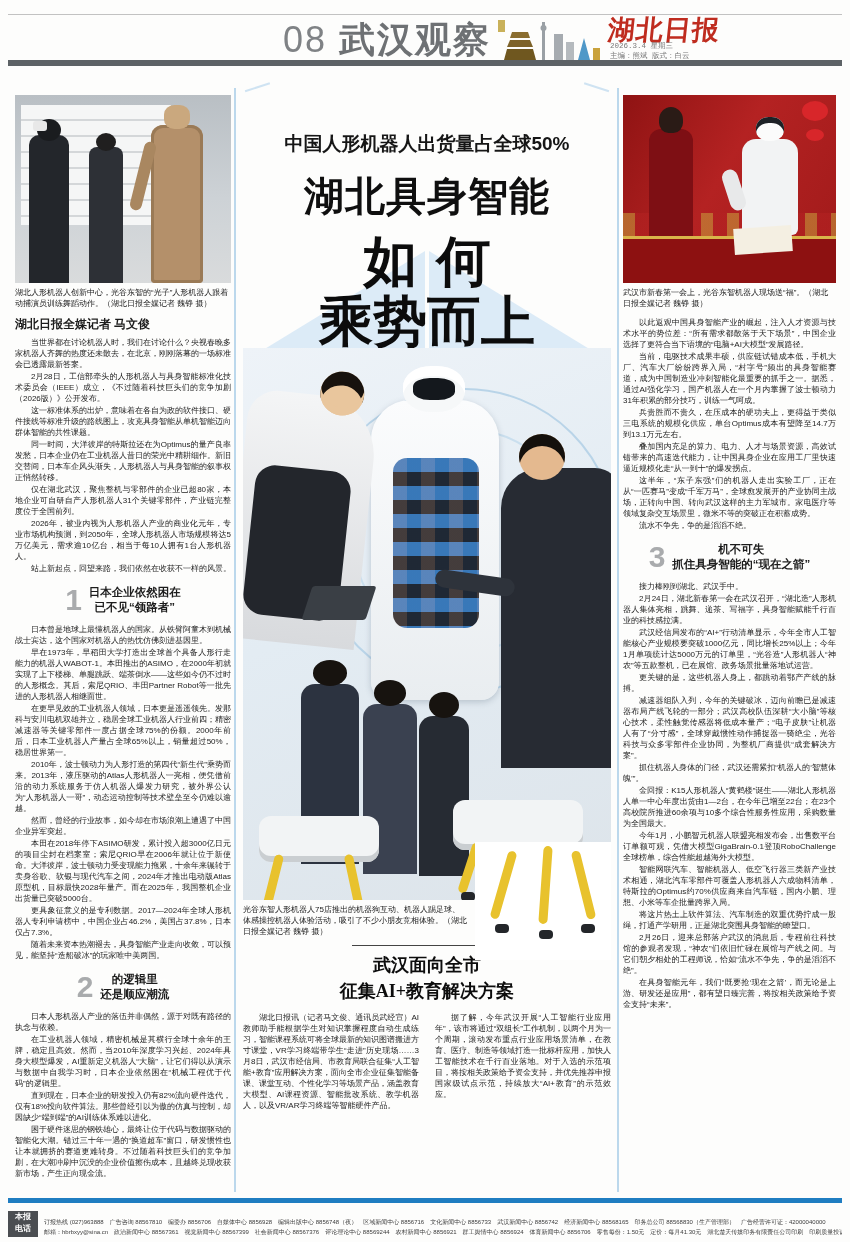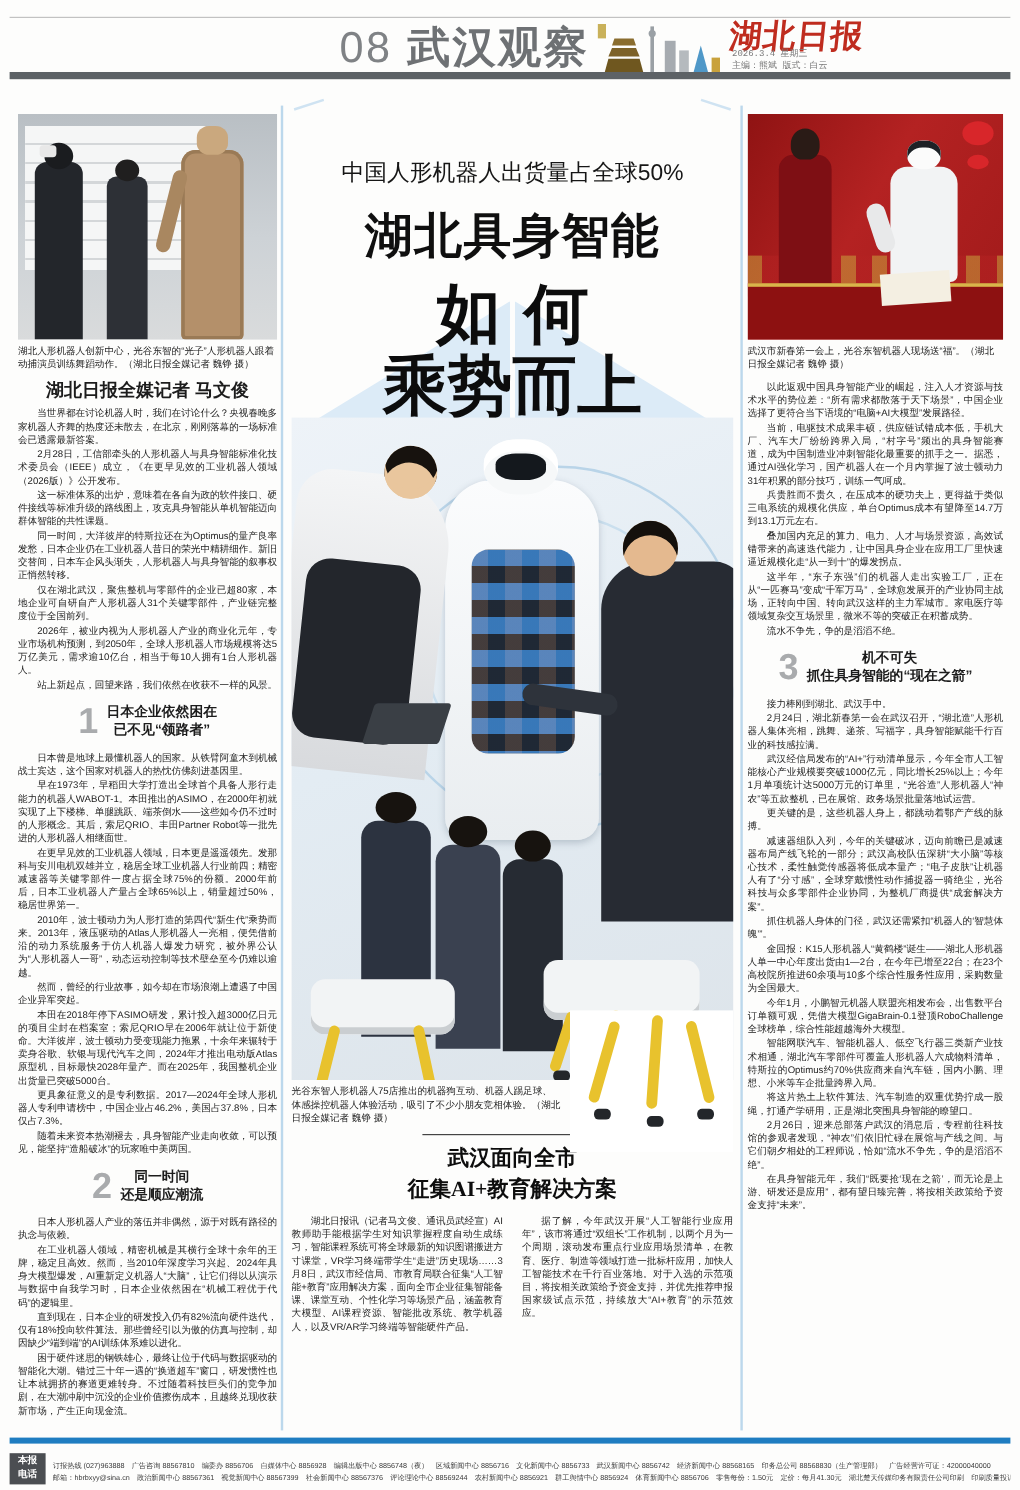--- a/index.html
+++ b/index.html
@@ -14,31 +14,31 @@
   .skyline{left:498px;top:20px;}
   .masthead{left:608px;top:12px;color:#bf2c1f;font-family:"Liberation Serif","DejaVu Serif",serif;
             font-weight:bold;font-size:27px;transform:skewX(-6deg);letter-spacing:1px;}
   .hdr-meta{left:610px;top:42px;font-size:7.5px;line-height:9.5px;color:#7a7a7a;font-family:Liberation Mono, monospace;}
   
   .vrule{top:88px;height:1104px;width:2px;background:#bcd8ec;}
   .corner{width:26px;height:10px;border-top:2px solid #cfe3f2;}
   
   .col{overflow:hidden;}
   .caption{font-size:8px;line-height:11px;color:#222;margin-top:4px;}
-  .byline{font-size:15px;font-weight:bold;text-align:center;margin:7px 0 4px 0;}
+  .byline{font-size:12px;font-weight:bold;text-align:left;margin:7px 0 4px 0;font-family:Liberation Serif, serif;}
   .body-txt p{font-size:8px;line-height:11px;text-align:justify;text-indent:2em;margin:0 0 1px 0;}
   .sec-head{display:flex;align-items:center;justify-content:center;gap:7px;margin:9px 0 7px 0;}
   .sec-num{font-size:30px;font-weight:bold;color:#a9abad;font-family:"Liberation Sans",sans-serif;}
   .sec-title{font-size:11.5px;font-weight:bold;line-height:15px;text-align:center;}
   
   .head-block{left:243px;top:95px;width:368px;height:252px;text-align:center;}
   .head-block .deco-l,.head-block .deco-r{position:absolute;bottom:-14px;width:180px;height:110px;background:#dcebf7;}
   .deco-l{left:2px;clip-path:polygon(100% 0,100% 100%,0 100%);}
   .deco-r{right:2px;clip-path:polygon(0 0,100% 100%,0 100%);}
-  .kicker{font-size:19px;font-weight:normal;color:#161616;margin-top:36px;position:relative;}
+  .kicker{font-size:19px;font-weight:bold;color:#161616;margin-top:36px;position:relative;}
   .h-line1{font-size:40px;font-weight:900;color:#0f0f0f;margin-top:12px;letter-spacing:1px;position:relative;}
   .h-line2,.h-line3{font-family:"Liberation Serif","DejaVu Serif",serif;font-weight:900;color:#0c0c0c;
                     font-size:54px;line-height:60px;position:relative;}
   .h-line2{margin-top:8px;letter-spacing:.35em;text-indent:.35em;}
   
   .photo{position:relative;overflow:hidden;}
   .ph-left{width:216px;height:188px;background:linear-gradient(#b9bfc4,#cdd2d6 55%,#d9dbdc);}
   .ph-left .board{position:absolute;left:6px;top:10px;width:150px;height:120px;background:#e7e9ea;
      background-image:repeating-linear-gradient(#f5f6f6 0 14px,#d4d7d9 14px 16px),repeating-linear-gradient(90deg,#f5f6f6 0 22px,#d4d7d9 22px 24px);}
   .fig-dark1{position:absolute;left:14px;top:40px;width:40px;height:148px;background:#23262b;border-radius:10px 10px 0 0;}
@@ -140,21 +140,21 @@
   <div class="photo ph-left">
     <div class="board"></div>
     <div class="fig-dark1"></div>
     <div class="fig-dark2"></div>
     <div class="fig-robot"></div>
   </div>
   <div class="caption">湖北人形机器人创新中心，光谷东智的“光子”人形机器人跟着动捕演员训练舞蹈动作。（湖北日报全媒记者 魏铮 摄）</div>
   <div class="byline">湖北日报全媒记者 马文俊</div>
   <div class="body-txt">
     <p>当世界都在讨论机器人时，我们在讨论什么？央视春晚多家机器人齐舞的热度还未散去，在北京，刚刚落幕的一场标准会已透露最新答案。</p>
-    <p>2月28日，工信部牵头的人形机器人与具身智能标准化技术委员会（IEEE）成立，《在更早见效的工业机器人领域（2026版）》公开发布。</p>
+    <p>2月28日，工信部牵头的人形机器人与具身智能标准化技术委员会（IEEE）成立，《不过随着科技巨头们的竞争加剧（2026版）》公开发布。</p>
     <p>这一标准体系的出炉，意味着在各自为政的软件接口、硬件接线等标准升级的路线图上，攻克具身智能从单机智能迈向群体智能的共性课题。</p>
     <p>同一时间，大洋彼岸的特斯拉还在为Optimus的量产良率发愁，日本企业仍在工业机器人昔日的荣光中精耕细作。新旧交替间，日本车企风头渐失，人形机器人与具身智能的叙事权正悄然转移。</p>
     <p>仅在湖北武汉，聚焦整机与零部件的企业已超80家，本地企业可自研自产人形机器人31个关键零部件，产业链完整度位于全国前列。</p>
     <p>2026年，被业内视为人形机器人产业的商业化元年，专业市场机构预测，到2050年，全球人形机器人市场规模将达5万亿美元，需求逾10亿台，相当于每10人拥有1台人形机器人。</p>
     <p>站上新起点，回望来路，我们依然在收获不一样的风景。</p>
   </div>
   <div class="sec-head">
     <span class="sec-num">1</span>
     <span class="sec-title">
       <span>日本企业依然困在</span><br>
@@ -167,21 +167,21 @@
     <p>在更早见效的工业机器人领域，日本更是遥遥领先。发那科与安川电机双雄并立，稳居全球工业机器人行业前四；精密减速器等关键零部件一度占据全球75%的份额。2000年前后，日本工业机器人产量占全球65%以上，销量超过50%，稳居世界第一。</p>
     <p>2010年，波士顿动力为人形打造的第四代“新生代”乘势而来。2013年，液压驱动的Atlas人形机器人一亮相，便凭借前沿的动力系统服务于仿人机器人爆发力研究，被外界公认为“人形机器人一哥”，动态运动控制等技术壁垒至今仍难以逾越。</p>
     <p>然而，曾经的行业故事，如今却在市场浪潮上遭遇了中国企业异军突起。</p>
     <p>本田在2018年停下ASIMO研发，累计投入超3000亿日元的项目尘封在档案室；索尼QRIO早在2006年就让位于新使命。大洋彼岸，波士顿动力受变现能力拖累，十余年来辗转于卖身谷歌、软银与现代汽车之间，2024年才推出电动版Atlas原型机，目标最快2028年量产。而在2025年，我国整机企业出货量已突破5000台。</p>
     <p>更具象征意义的是专利数据。2017—2024年全球人形机器人专利申请榜中，中国企业占46.2%，美国占37.8%，日本仅占7.3%。</p>
     <p>随着未来资本热潮褪去，具身智能产业走向收敛，可以预见，能坚持“造船破冰”的玩家唯中美两国。</p>
   </div>
   <div class="sec-head">
     <span class="sec-num">2</span>
     <span class="sec-title">
-      <span>同一时间</span><br>
+      <span>的逻辑里</span><br>
       <span>还是顺应潮流</span>
     </span>
   </div>
   <div class="body-txt">
     <p>日本人形机器人产业的落伍并非偶然，源于对既有路径的执念与依赖。</p>
     <p>在工业机器人领域，精密机械是其横行全球十余年的王牌，稳定且高效。然而，当2010年深度学习兴起、2024年具身大模型爆发，AI重新定义机器人“大脑”，让它们得以从演示与数据中自我学习时，日本企业依然困在“机械工程优于代码”的逻辑里。</p>
     <p>直到现在，日本企业的研发投入仍有82%流向硬件迭代，仅有18%投向软件算法。那些曾经引以为傲的仿真与控制，却因缺少“端到端”的AI训练体系难以进化。</p>
     <p>困于硬件迷思的钢铁雄心，最终让位于代码与数据驱动的智能化大潮。错过三十年一遇的“换道超车”窗口，研发惯性也让本就拥挤的赛道更难转身。不过随着科技巨头们的竞争加剧，在大潮冲刷中沉没的企业价值擦伤成本，且越终兑现收获新市场，产生正向现金流。</p>
   </div>
 </div>

